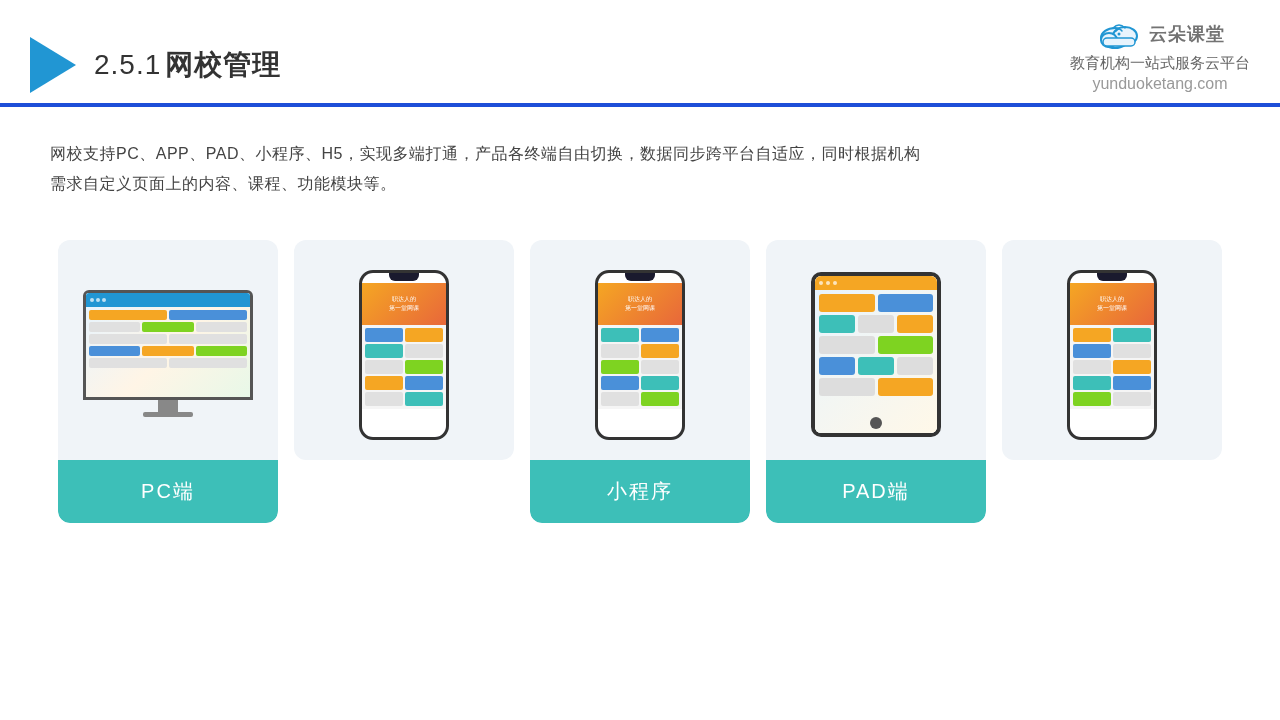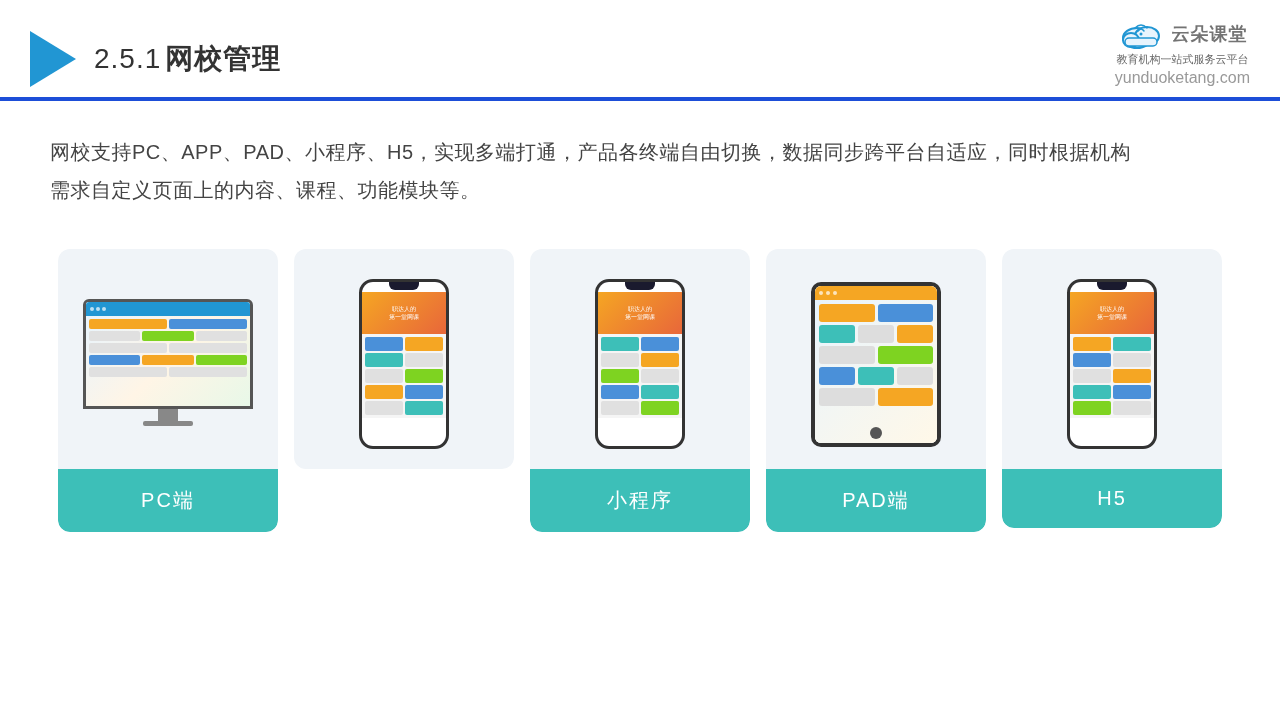--- a/index.html
+++ b/index.html
@@ -74,38 +74,38 @@
     }
 
     .brand-name {
       font-size: 18px;
       font-weight: 700;
       color: #737373;
       letter-spacing: 1px;
     }
 
     .brand-sub {
-      font-size: 11px;
+      font-size: 15px;
       color: #666;
       text-align: right;
       line-height: 1.4;
     }
 
     .brand-url {
       font-size: 16px;
       color: #999;
     }
 
     
     .description-section {
       padding: 32px 50px 20px 50px;
     }
 
     .description-text {
-      font-size: 20px;
+      font-size: 16px;
       color: #444;
       line-height: 1.9;
       letter-spacing: 0.5px;
     }
 
     
     .cards-section {
       display: flex;
       justify-content: center;
       align-items: flex-start;
@@ -561,17 +561,16 @@
                 <div class="phone-content-block blue"></div>
               </div>
               <div class="phone-content-row">
                 <div class="phone-content-block green"></div>
                 <div class="phone-content-block gray"></div>
               </div>
             </div>
           </div>
         </div>
       </div>
-      <div class="device-label">H5</div>
     </div>
 
   </div>
 </div>
 
 </body></html>

